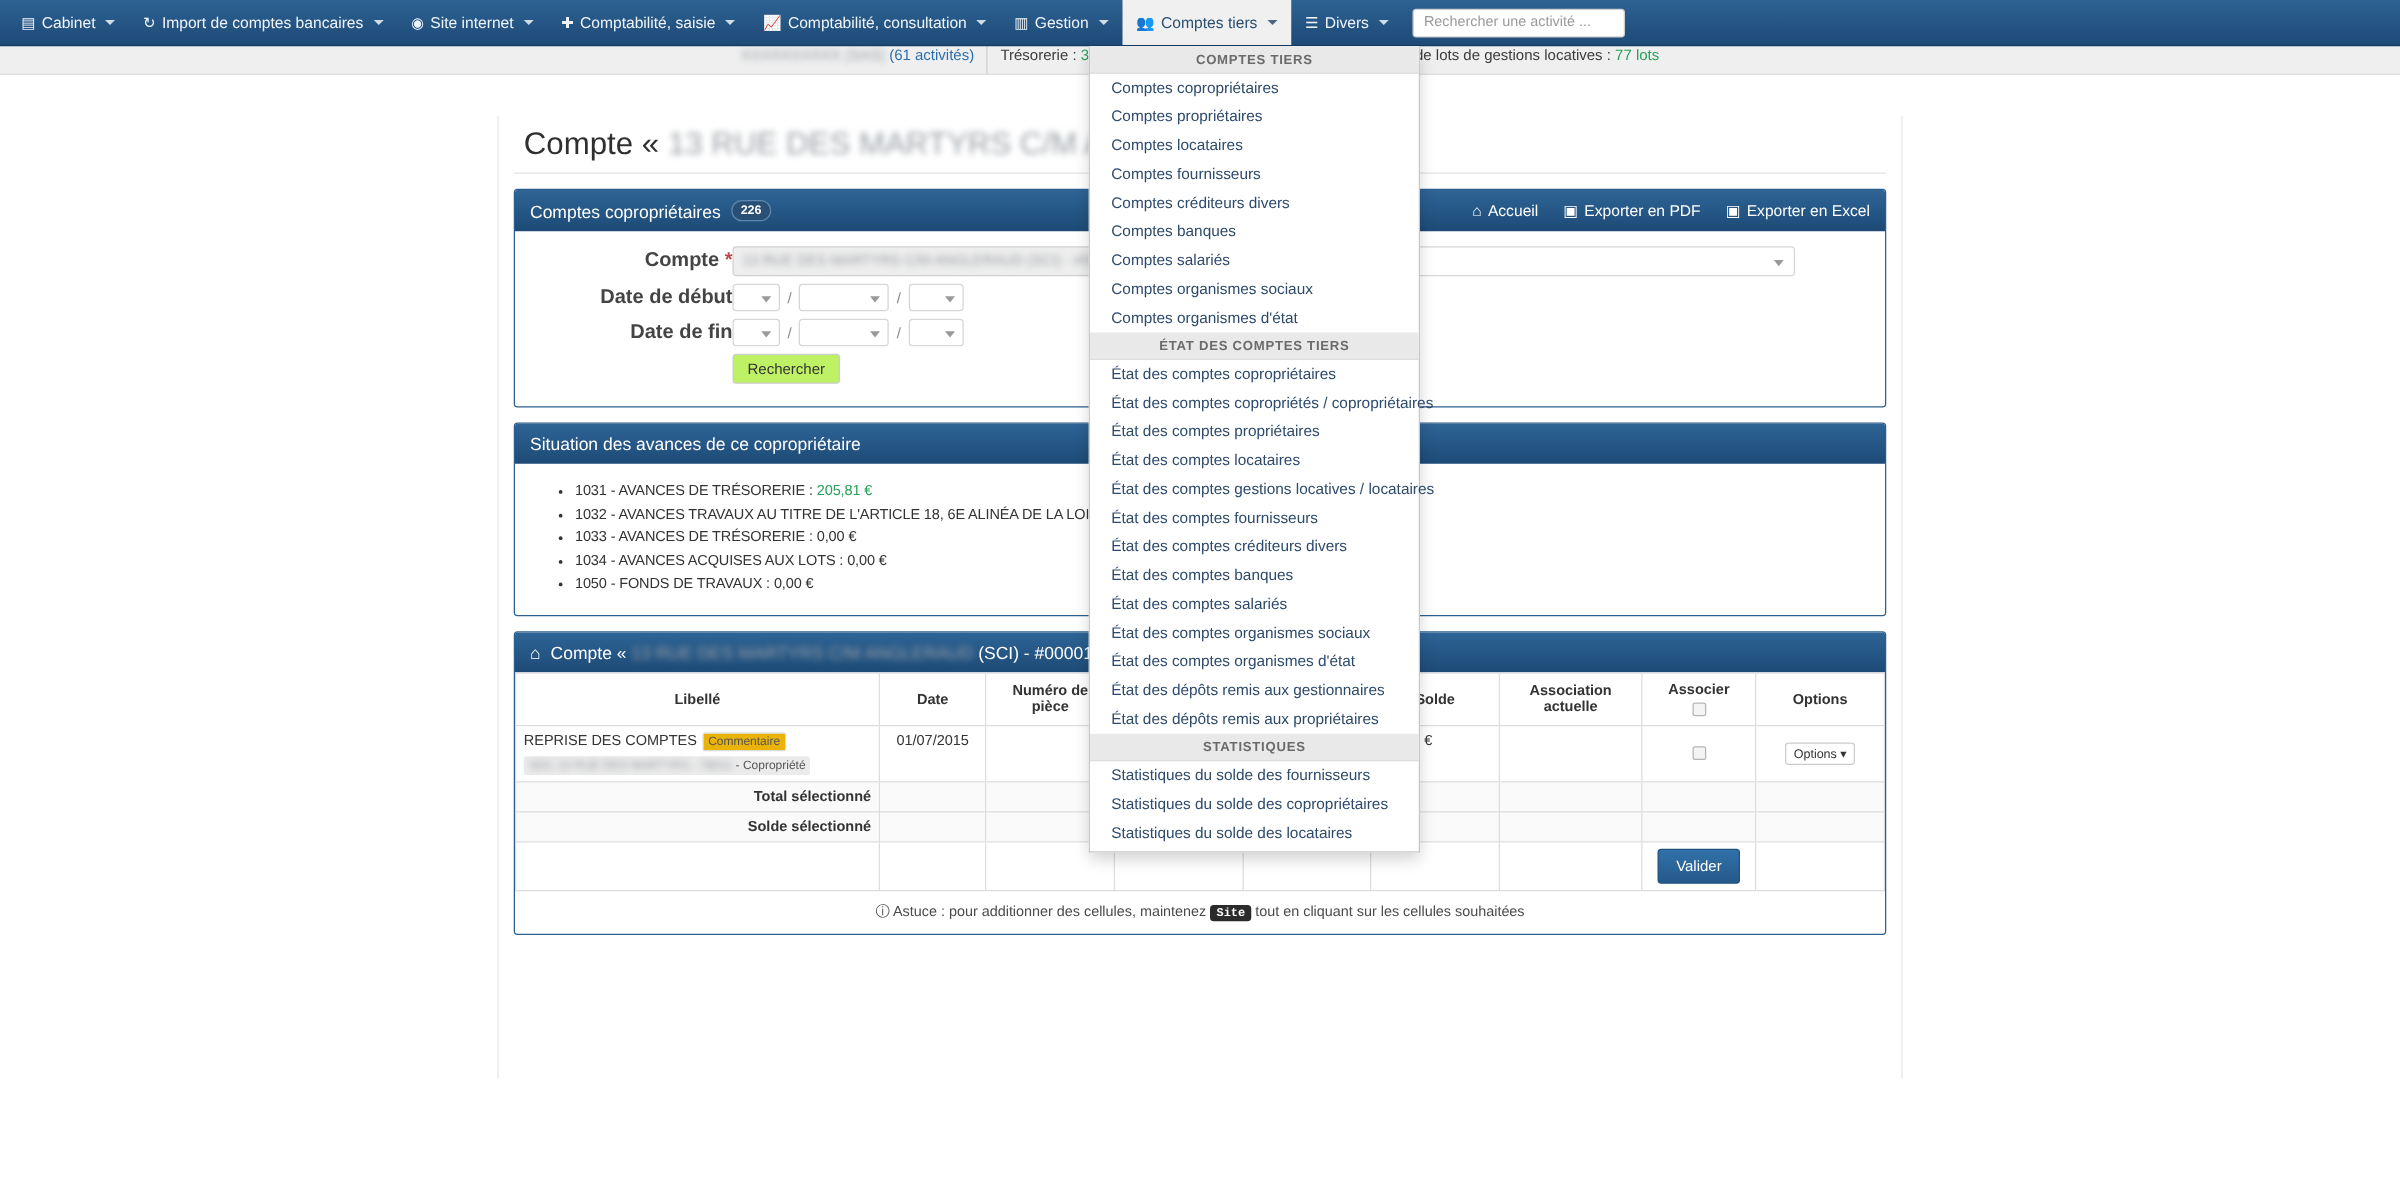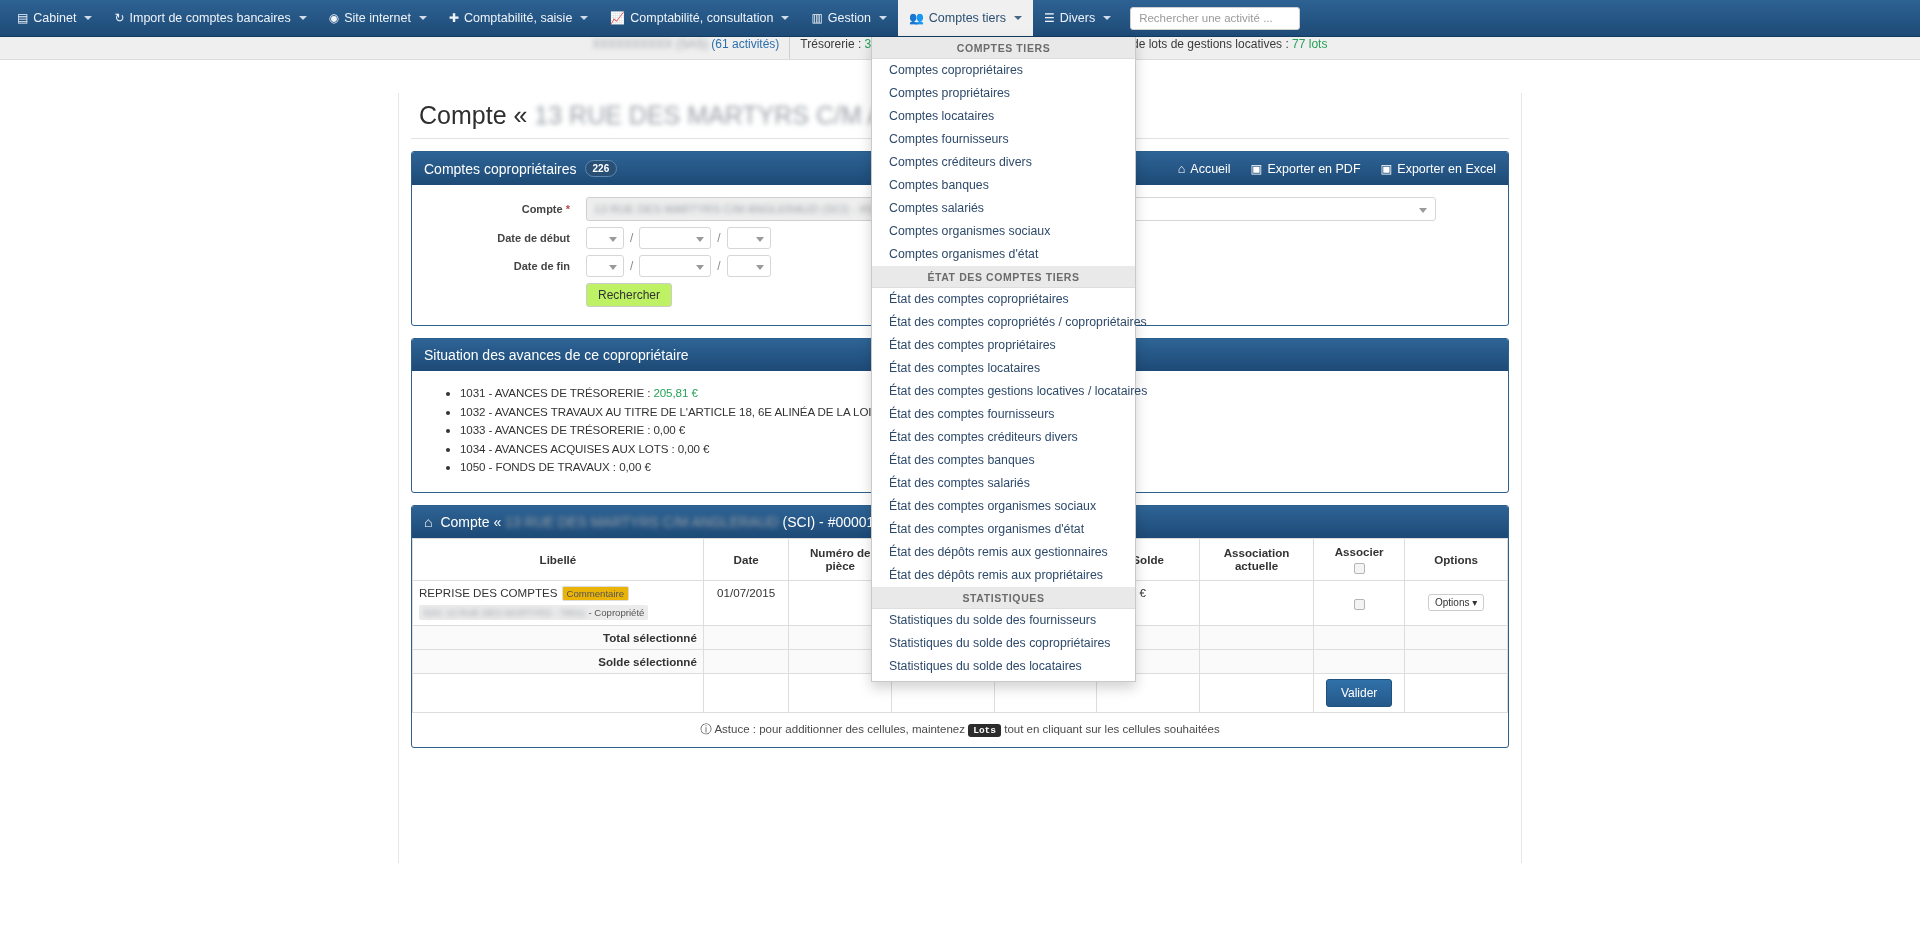--- a/index.html
+++ b/index.html
@@ -183,22 +183,22 @@
 
   
   .form-row {
     display: flex;
     align-items: center;
     margin-bottom: 6px;
   }
   .form-label {
     width: 160px;
     text-align: right;
-    padding-right: 16px;
-    font-size: 11px;
+    padding-right: 0;
+    font-size: 16px;
     font-weight: bold;
     color: #444;
     white-space: nowrap;
   }
   .req { color: #b94a48; font-weight: bold; }
   .inp-account {
     width: 492px; height: 24px;
     border: 1px solid #cfcfcf; border-radius: 3px;
     background: #eeeeee;
     font-size: 11.5px; color: #8b8b8b;
@@ -601,20 +601,20 @@
               <td></td>
               <td style="text-align:center; vertical-align:middle">
                 <button class="btn-valider">Valider</button>
               </td>
               <td></td>
             </tr>
           </tbody>
         </table>
         <div class="hint">
           <span>ⓘ</span>
-          <span>Astuce : pour additionner des cellules, maintenez </span><span class="kbd">Lots</span><span> tout en cliquant sur les cellules souhaitées</span>
+          <span>Astuce : pour additionner des cellules, maintenez </span><span class="kbd">Site</span><span> tout en cliquant sur les cellules souhaitées</span>
         </div>
       </div>
     </div>
 
   </div>
 
 </div>
 
 </body></html>

